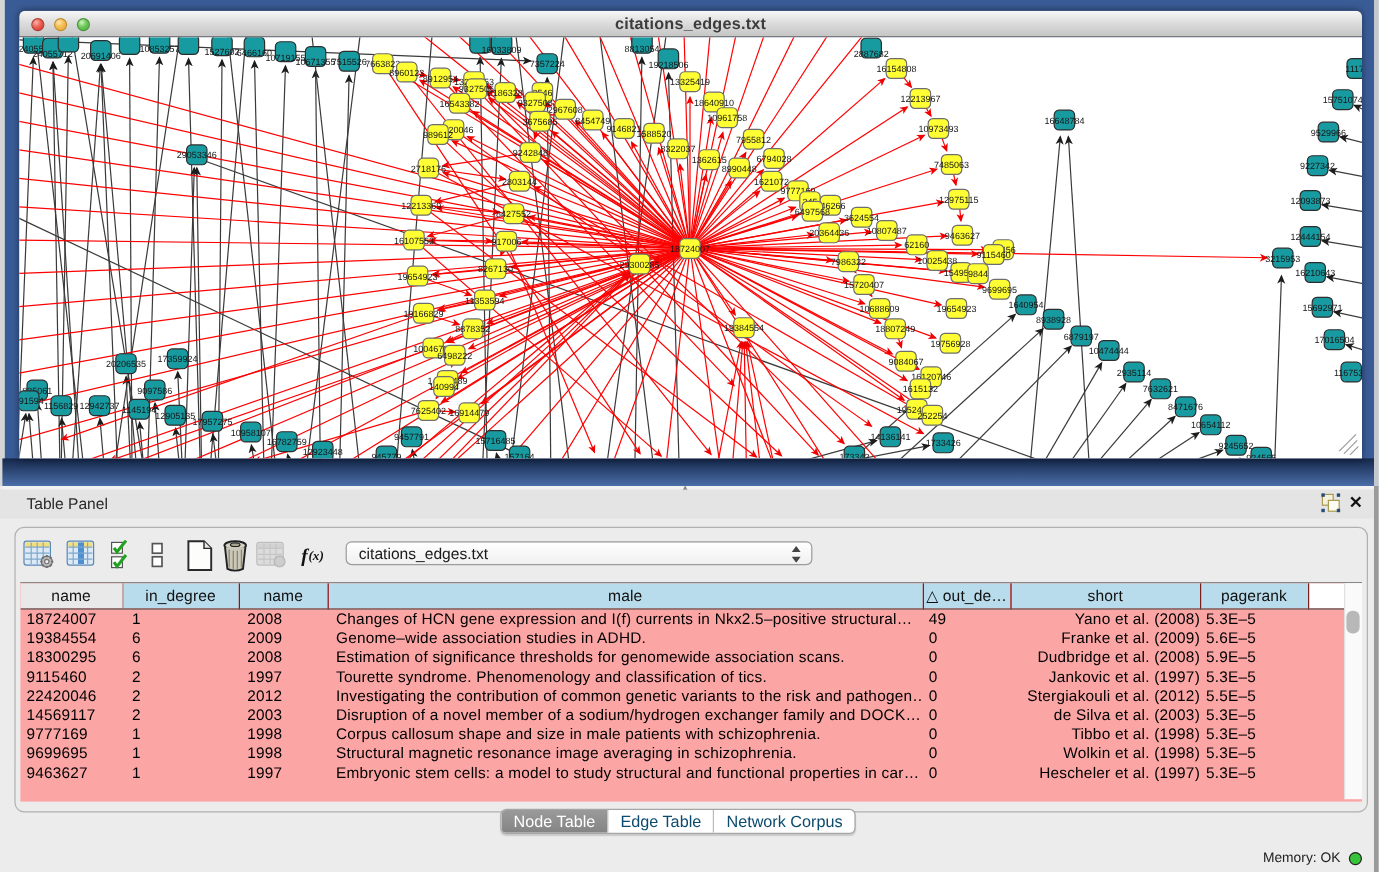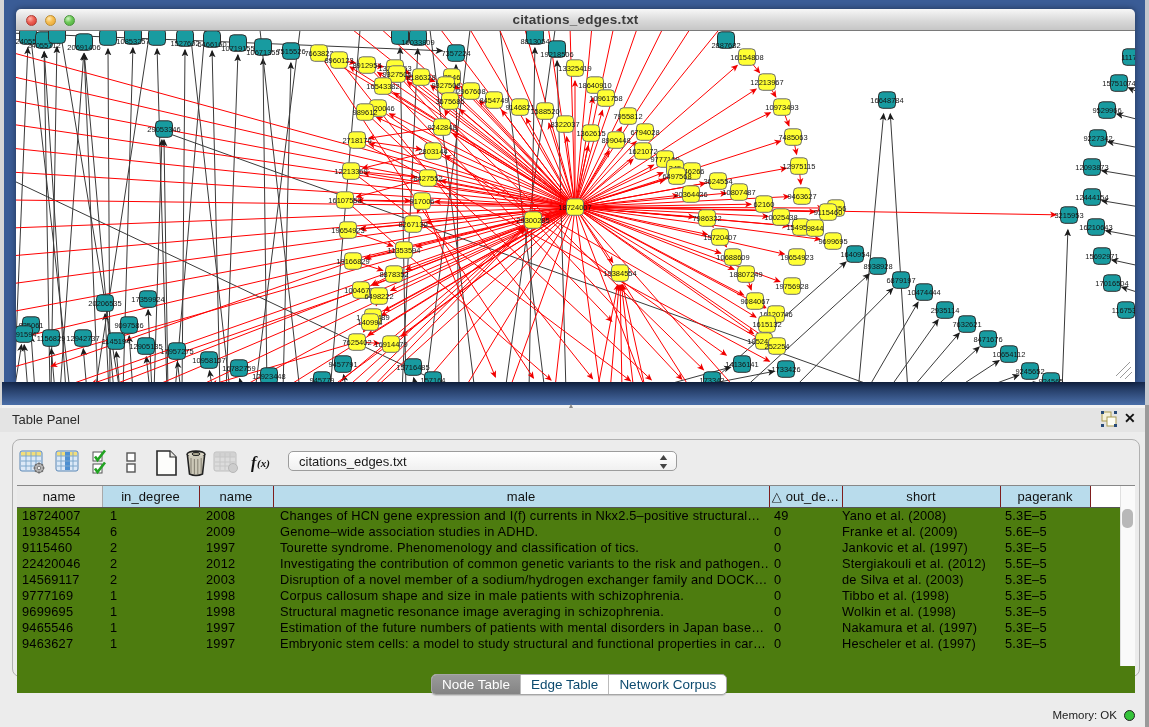--- a/index.html
+++ b/index.html
@@ -15,42 +15,42 @@
  background:linear-gradient(#f7f7f7,#d9d9d9 55%,#c6c6c6);border-bottom:1px solid #7a7a7a;
  font-size:13.5px;color:#3c3c3c;text-align:center;line-height:22px;font-weight:700;letter-spacing:.2px}
 .tl{position:absolute;top:5.5px;width:11px;height:11px;border-radius:50%}
 #tlr{left:10px;background:radial-gradient(circle at 35% 30%,#ffb3a8,#ec6054 45%,#d2352c);border:1px solid #b13c34}
 #tly{left:29px;background:radial-gradient(circle at 35% 30%,#ffe9b0,#f6bc4e 45%,#e2a53a);border:1px solid #c08e2e}
 #tlg{left:48px;background:radial-gradient(circle at 35% 30%,#d2f4c4,#6dc958 45%,#4aaa38);border:1px solid #49943c}
 #view{position:absolute;left:0;top:22px;width:1119px;height:351px;background:#fff;overflow:hidden}
 #divider{position:absolute;left:2px;top:405px;width:1143px;height:3px;background:#f2f2f2}
 #tpbar{position:absolute;left:0;top:408px;width:1145px;height:24px;background:#e4e4e4;
  font-size:13px;color:#2a2a2a;line-height:24px}
-#tpbar span{margin-left:12px}
+#tpbar span{margin-left:22px}
 #float{position:absolute;left:1101px;top:411px;width:16px;height:16px}
 #closex{position:absolute;left:1124px;top:410px;font-size:14px;font-weight:700;color:#111}
 #panel{position:absolute;left:12px;top:439px;width:1128px;height:238px;background:#ececec;
  border:1px solid #b0b0b0;border-radius:8px}
 #toolbar{position:absolute;left:14px;top:447px;height:32px}
 #combo{position:absolute;left:288px;top:451px;width:389px;height:20px;background:linear-gradient(#fff,#f0f0f0);
  border:1px solid #9c9c9c;border-radius:5px;font-size:13px;color:#1a1a1a;line-height:19px;padding-left:10px}
 #combo .sp{position:absolute;right:8px;top:2.5px}
-#tblwrap{position:absolute;left:17px;top:485px;width:1118px;height:208px;background:#4d7c0f;overflow:hidden;
+#tblwrap{position:absolute;left:17px;top:485px;width:1118px;height:183px;background:#fca5a5;overflow:hidden;
  border-top:1px solid #888}
 table{border-collapse:collapse;table-layout:fixed;width:1118px;font-size:12.8px;letter-spacing:.2px}
 td,th{overflow:hidden;white-space:nowrap;padding:0}
 th{height:21px;font-weight:400;font-size:13px;color:#111;letter-spacing:.1px;background:#b9dcec;border-right:1px solid #7f1d1d;border-bottom:1px solid #555}
 th.c0{background:#e9e9e9;border-right:1px solid #a9a9a9}
 th.c7{background:#fff;border-right:none;border-bottom:1px solid #555}
 td{height:16px;color:#000}
 td.c0{padding-left:5px}td.c1{padding-left:8px}td.c2{padding-left:7px}td.c3{padding-left:7px}
-td.c4{padding-left:5px}td.c5{text-align:left}td.c6{padding-left:5px}
+td.c4{padding-left:5px}td.c5{text-align:right}td.c6{padding-left:5px}
 #vscroll{position:absolute;left:1120px;top:486px;width:15px;height:180px;background:#fafafa;border-left:1px solid #e0e0e0}
 #vthumb{position:absolute;left:1122px;top:509px;width:11px;height:19px;background:#b8b8b8;border-radius:5px}
-#tabs{position:absolute;left:431px;top:674px;height:21px;display:flex;font-size:13.5px;
+#tabs{position:absolute;left:417px;top:674px;height:21px;display:flex;font-size:13.5px;
  border:1px solid #a6a6a6;border-radius:5px;overflow:hidden;background:#fff;box-shadow:0 1px 1px rgba(0,0,0,.15)}
 #tabs div{line-height:20px;padding:0 10px;color:#0c4a6e}
 #tabs .sel{background:linear-gradient(#9a9a9a,#848484);color:#fff}
 #tabs .d{border-left:1px solid #bbb}
 #mem{position:absolute;right:32px;top:709px;font-size:11.5px;color:#222}
 #memdot{position:absolute;right:14px;top:710px;width:11px;height:11px;border-radius:50%;
  background:#35c43a;border:1.5px solid #222}
 #grip{position:absolute;left:569px;top:403px;width:12px;height:5px;color:#888;font-size:8px;line-height:5px}
 </style></head>
 <body>
@@ -724,20 +724,30 @@
             <td class="c0">19384554</td>
             <td class="c1">6</td>
             <td class="c2">2009</td>
             <td class="c3">Genome–wide association studies in ADHD.</td>
             <td class="c4">0</td>
             <td class="c5">Franke et al. (2009)</td>
             <td class="c6">5.6E–5</td>
             <td class="c7"></td>
           </tr>
           <tr>
+            <td class="c0">18300295</td>
+            <td class="c1">6</td>
+            <td class="c2">2008</td>
+            <td class="c3">Estimation of significance thresholds for genomewide association scans.</td>
+            <td class="c4">0</td>
+            <td class="c5">Dudbridge et al. (2008)</td>
+            <td class="c6">5.9E–5</td>
+            <td class="c7"></td>
+          </tr>
+          <tr>
             <td class="c0">9115460</td>
             <td class="c1">2</td>
             <td class="c2">1997</td>
             <td class="c3">Tourette syndrome. Phenomenology and classification of tics.</td>
             <td class="c4">0</td>
             <td class="c5">Jankovic et al. (1997)</td>
             <td class="c6">5.3E–5</td>
             <td class="c7"></td>
           </tr>
           <tr>
@@ -770,30 +780,20 @@
             <td class="c6">5.3E–5</td>
             <td class="c7"></td>
           </tr>
           <tr>
             <td class="c0">9699695</td>
             <td class="c1">1</td>
             <td class="c2">1998</td>
             <td class="c3">Structural magnetic resonance image averaging in schizophrenia.</td>
             <td class="c4">0</td>
             <td class="c5">Wolkin et al. (1998)</td>
-            <td class="c6">5.3E–5</td>
-            <td class="c7"></td>
-          </tr>
-          <tr>
-            <td class="c0">9465546</td>
-            <td class="c1">1</td>
-            <td class="c2">1997</td>
-            <td class="c3">Estimation of the future numbers of patients with mental disorders in Japan base…</td>
-            <td class="c4">0</td>
-            <td class="c5">Nakamura et al. (1997)</td>
             <td class="c6">5.3E–5</td>
             <td class="c7"></td>
           </tr>
           <tr>
             <td class="c0">9463627</td>
             <td class="c1">1</td>
             <td class="c2">1997</td>
             <td class="c3">Embryonic stem cells: a model to study structural and functional properties in car…</td>
             <td class="c4">0</td>
             <td class="c5">Hescheler et al. (1997)</td>

